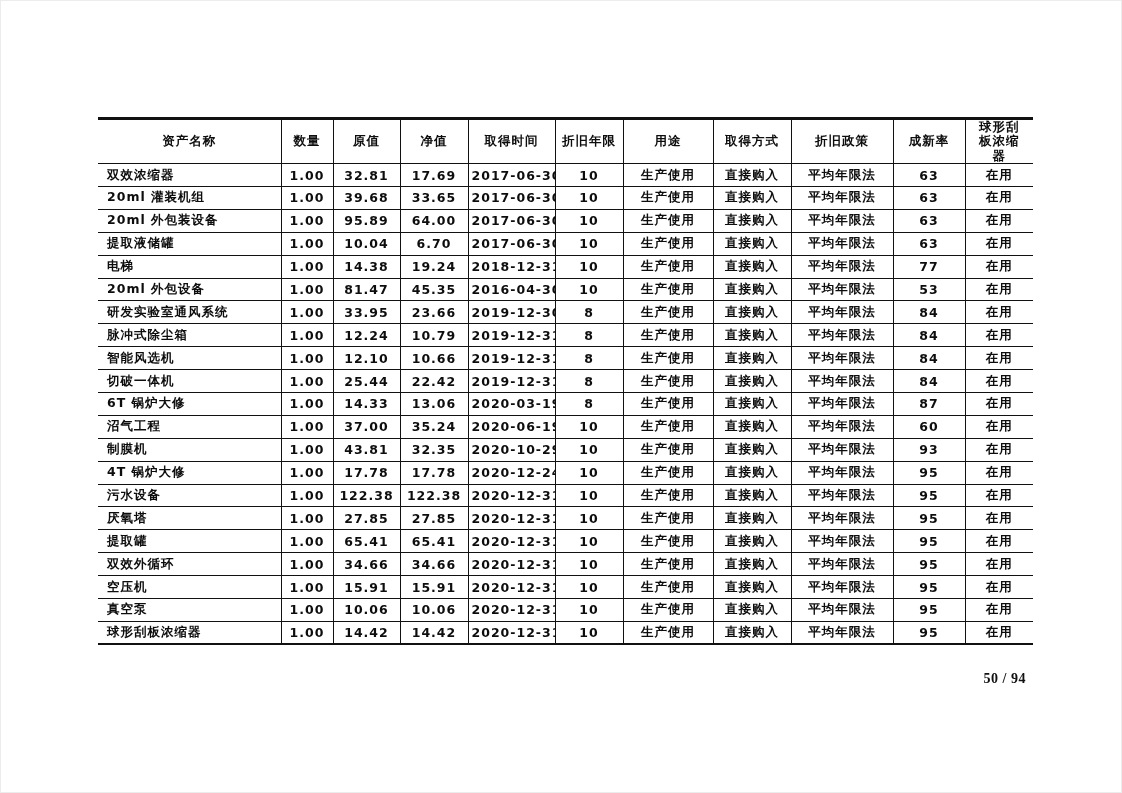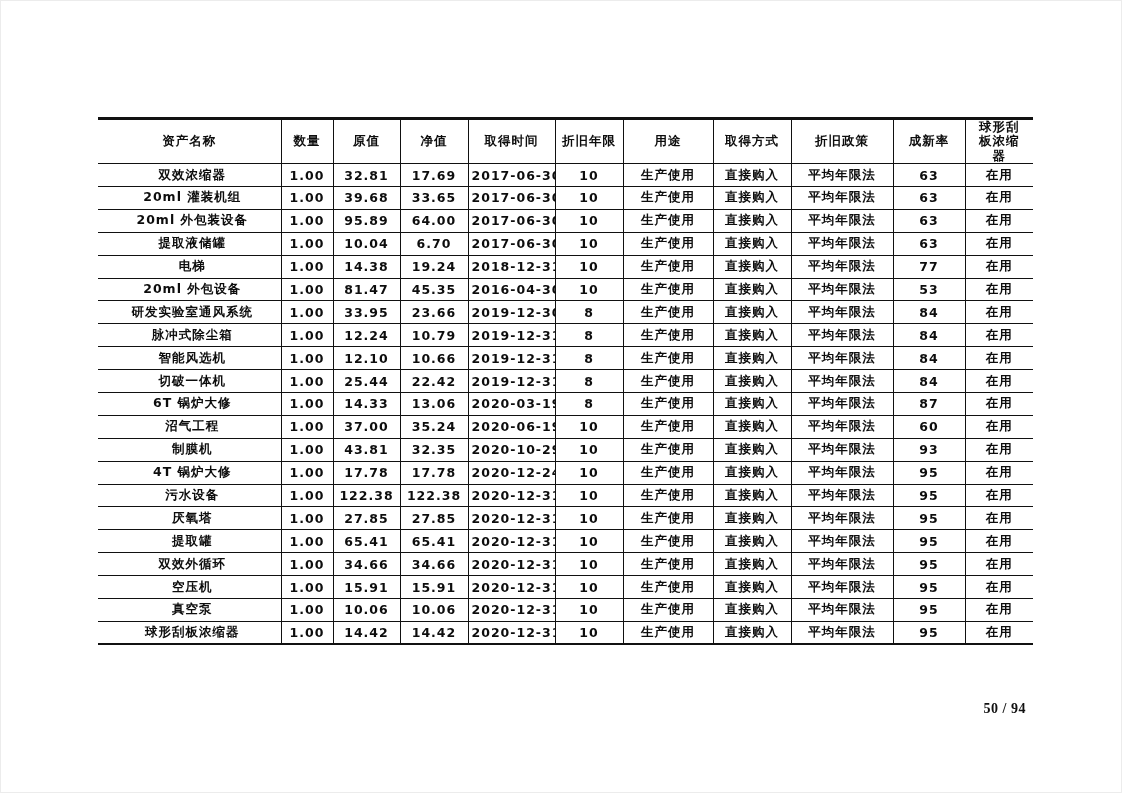--- a/index.html
+++ b/index.html
@@ -59,27 +59,27 @@
     line-height: 1.15;
   }
   table.asset-table thead th:last-child {
     white-space: normal;   
     padding: 0 11px;
   }
   table.asset-table tbody td {
     height: 22.9px;
   }
   table.asset-table tbody td:first-child {
-    text-align: center;
+    text-align: left;
     padding-left: 9px;
   }
   
   .page-number {
     position: absolute;
-    top: 700px;
+    top: 670px;
     right: 95px;
     font-family: "Liberation Serif", "DejaVu Serif", serif;
     font-weight: bold;
     font-size: 14px;
     color: #111111;
     letter-spacing: 0.5px;
   }
 </style>
 </head>
 <body>

